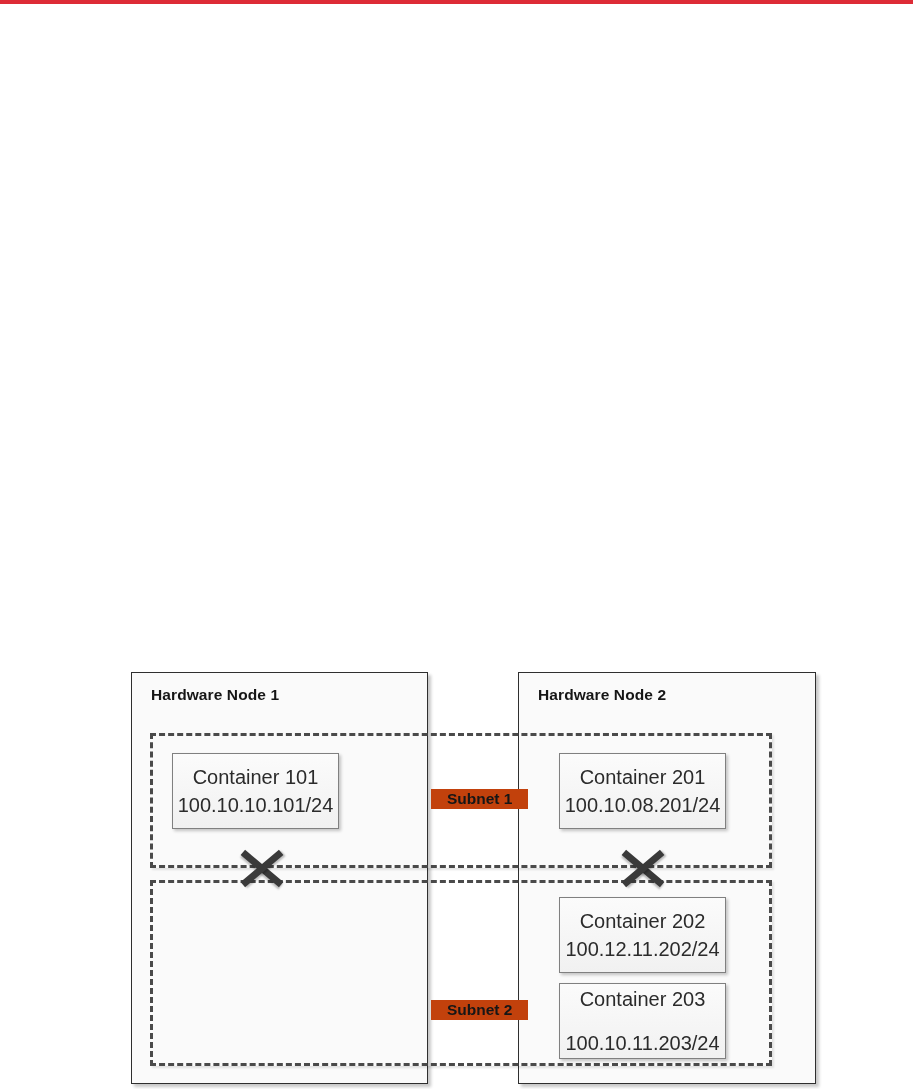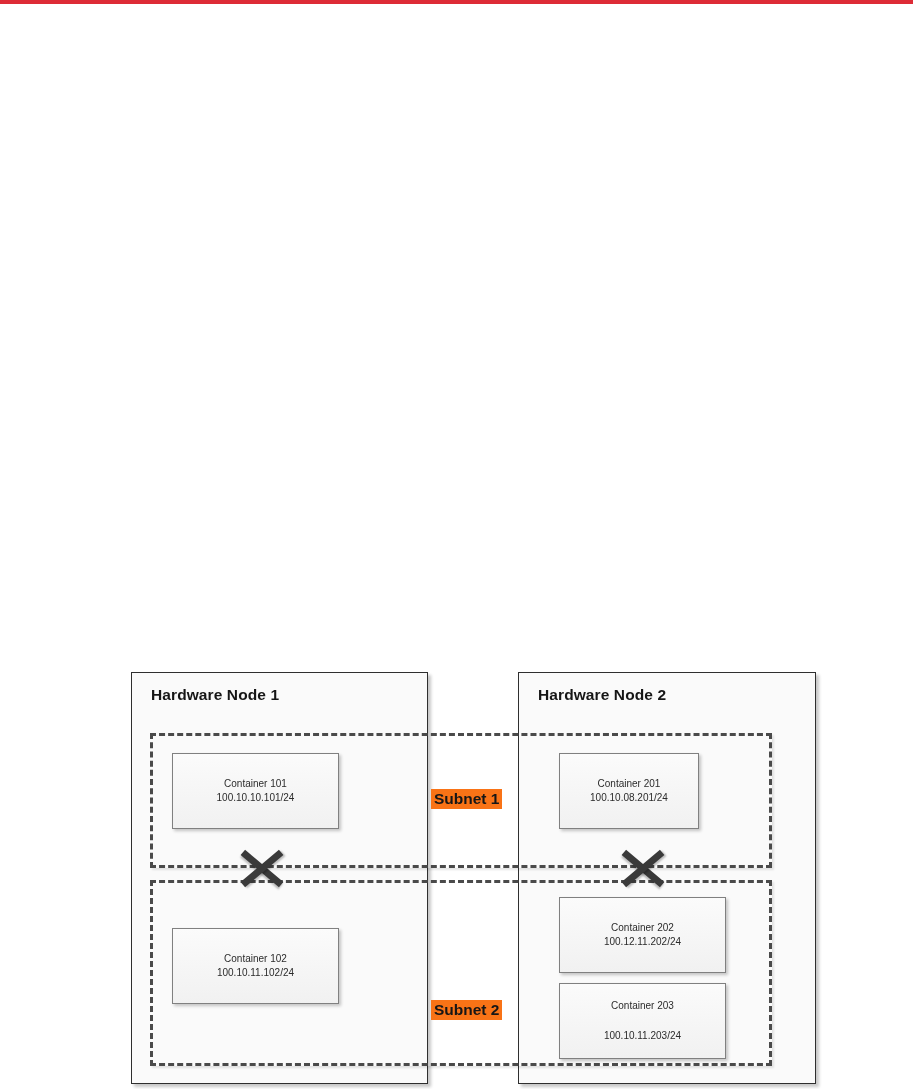--- a/index.html
+++ b/index.html
@@ -55,36 +55,36 @@
     box-sizing: border-box;
     background: transparent;
     box-shadow: 2px 2px 2px rgba(0,0,0,0.10);
   }
   .subnet-label {
     position: absolute;
     font-size: 15.5px;
     font-weight: bold;
     color: #161616;
     white-space: nowrap;
-    background: #f97316;
-    padding: 1px 3px;
+    background: #c2410c;
+    padding: 1px 16px;
   }
   
   .container-box {
     position: absolute;
     background: linear-gradient(to bottom, #fbfbfb 0%, #f1f1f1 100%);
     border: 1.4px solid #808080;
     box-shadow: 2px 2px 3px rgba(0,0,0,0.22);
     box-sizing: border-box;
     display: flex;
     flex-direction: column;
     align-items: center;
     justify-content: center;
     color: #2b2b2b;
-    font-size: 10px;
+    font-size: 20px;
     line-height: 1.42;
   }
   .container-box .cline {
     white-space: nowrap;
   }
   
   .x-mark {
     position: absolute;
     pointer-events: none;
   }
@@ -119,26 +119,22 @@
   <div class="subnet-box" style="left:150px; top:880px; width:622px; height:186px;"></div>
 
   <div class="subnet-label" style="left:431px; top:789px;">Subnet 1</div>
   <div class="subnet-label" style="left:431px; top:1000px;">Subnet 2</div>
 
   <div class="container-box" style="left:172px; top:753px; width:167px; height:76px;">
     <div class="cline">Container 101</div>
     <div class="cline">100.10.10.101/24</div>
   </div>
 
-  <div class="container-box" style="left:172px; top:928px; width:167px; height:76px;">
-    <div class="cline">Container 102</div>
-    <div class="cline">100.10.11.102/24</div>
-  </div>
 
-  <div class="container-box" style="left:559px; top:753px; width:140px; height:76px;">
+  <div class="container-box" style="left:559px; top:753px; width:167px; height:76px;">
     <div class="cline">Container 201</div>
     <div class="cline">100.10.08.201/24</div>
   </div>
 
   <div class="container-box" style="left:559px; top:897px; width:167px; height:76px;align-items:center;">
     <div class="cline">Container 202</div>
     <div class="cline">100.12.11.202/24</div>
   </div>
 
   <div class="container-box" style="left:559px; top:983px; width:167px; height:76px;gap:16px;">

